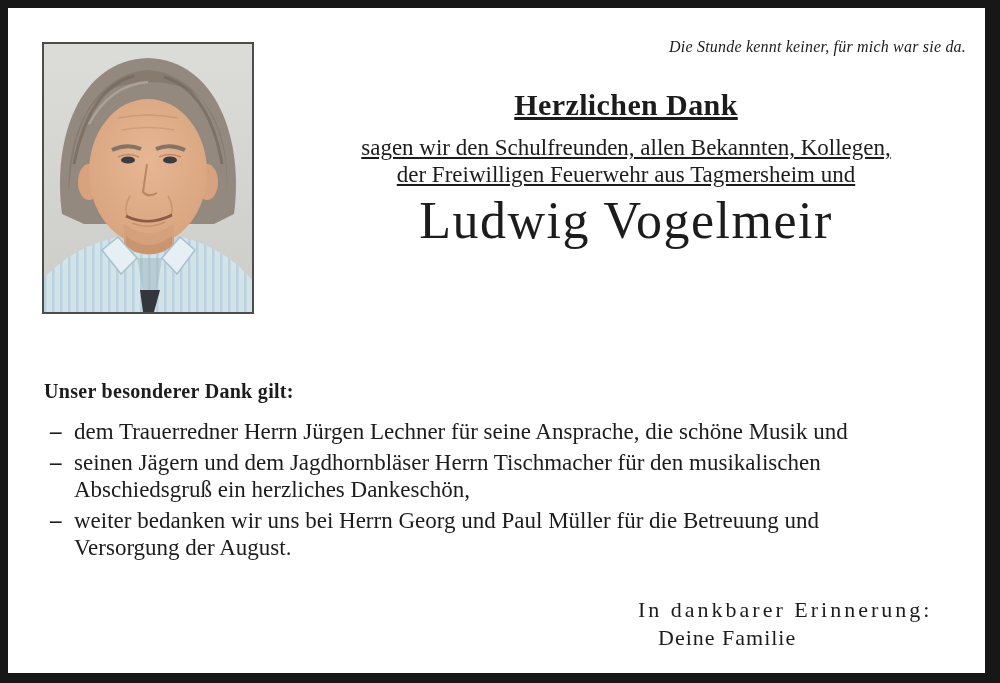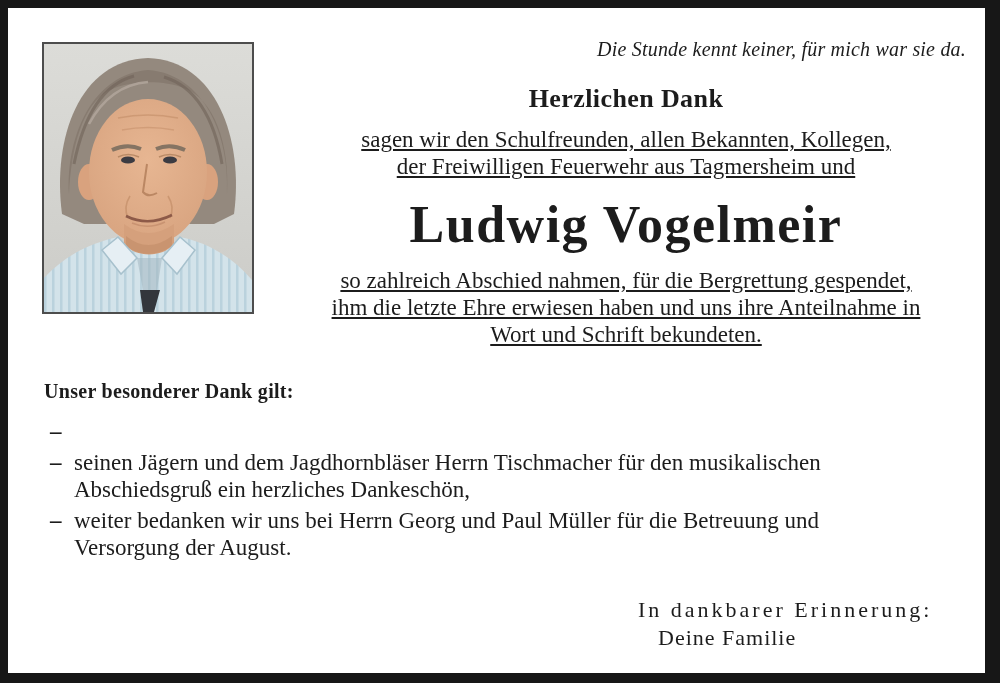--- a/index.html
+++ b/index.html
@@ -31,36 +31,37 @@
   
   .right-col {
     position: absolute;
     left: 272px; top: 30px;
     width: 692px;
     text-align: center;
   }
   .quote {
     text-align: right;
     font-style: italic;
-    font-size: 20px;
+    font-size: 16px;
     padding-right: 6px;
     letter-spacing: 0.2px;
   }
   .heading {
-    margin-top: 23px;
-    font-size: 26px;
+    margin-top: 32px;
+    font-size: 30px;
     font-weight: 700;
     letter-spacing: 0.4px;
+    text-decoration: underline;
   }
   .para { font-size: 23px; line-height: 27px; text-decoration: underline; }
   .intro { margin-top: 12px; }
   .name {
-    margin-top: 15px;
+    margin-top: 3px;
     font-size: 52px;
-    font-weight: 700;
+    font-weight: 400;
     letter-spacing: 1.5px;
     white-space: nowrap;
   }
   .outro { margin-top: 13px; }
   .line { display: block; white-space: nowrap; }
 
   
   .dank {
     position: absolute;
     left: 36px; top: 372px;
@@ -168,33 +169,29 @@
   </div>
 
   <div class="right-col">
     <div class="quote">Die Stunde kennt keiner, für mich war sie da.</div>
     <div class="heading">Herzlichen Dank</div>
     <div class="para intro">
       <span class="line">sagen wir den Schulfreunden, allen Bekannten, Kollegen,</span>
       <span class="line">der Freiwilligen Feuerwehr aus Tagmersheim und</span>
     </div>
     <div class="name">Ludwig Vogelmeir</div>
-    <div class="para outro">
-      <span class="line">so zahlreich Abschied nahmen, für die Bergrettung gespendet,</span>
-      <span class="line">ihm die letzte Ehre erwiesen haben und uns ihre Anteilnahme in</span>
-      <span class="line">Wort und Schrift bekundeten.</span>
-    </div>
   </div>
 
   <div class="dank">
     <div class="dank-title">Unser besonderer Dank gilt:</div>
     <ul class="thanks-list">
         <li>
           <span class="dash">–</span>
           <span class="li-text">
+            <span class="li-line">dem Trauerredner Herrn Jürgen Lechner für seine Ansprache, die schöne Musik und</span>
           </span>
         </li>
         <li>
           <span class="dash">–</span>
           <span class="li-text">
             <span class="li-line">seinen Jägern und dem Jagdhornbläser Herrn Tischmacher für den musikalischen</span>
             <span class="li-line">Abschiedsgruß ein herzliches Dankeschön,</span>
           </span>
         </li>
         <li>

